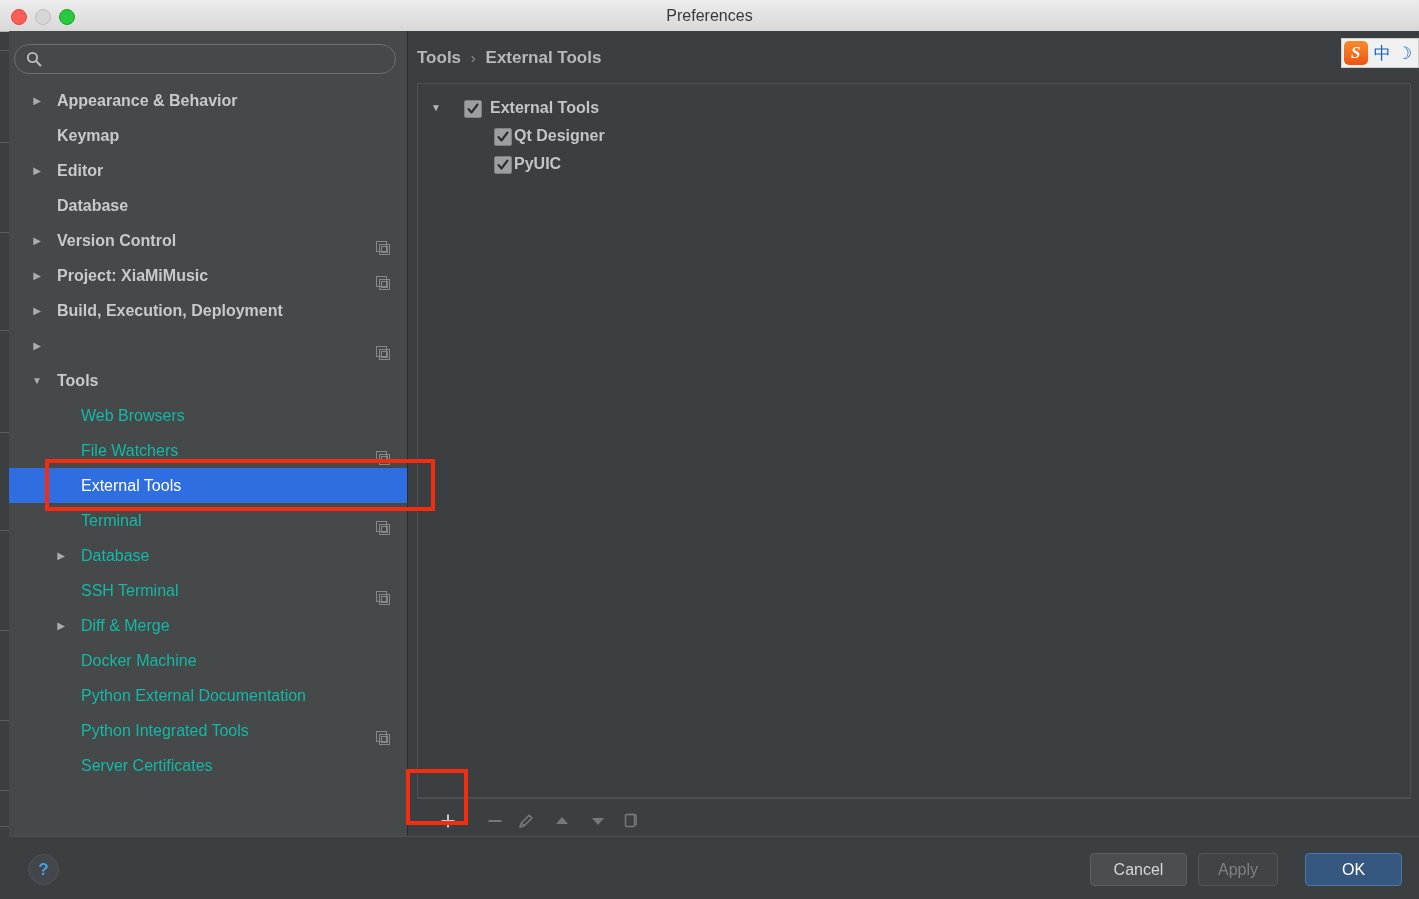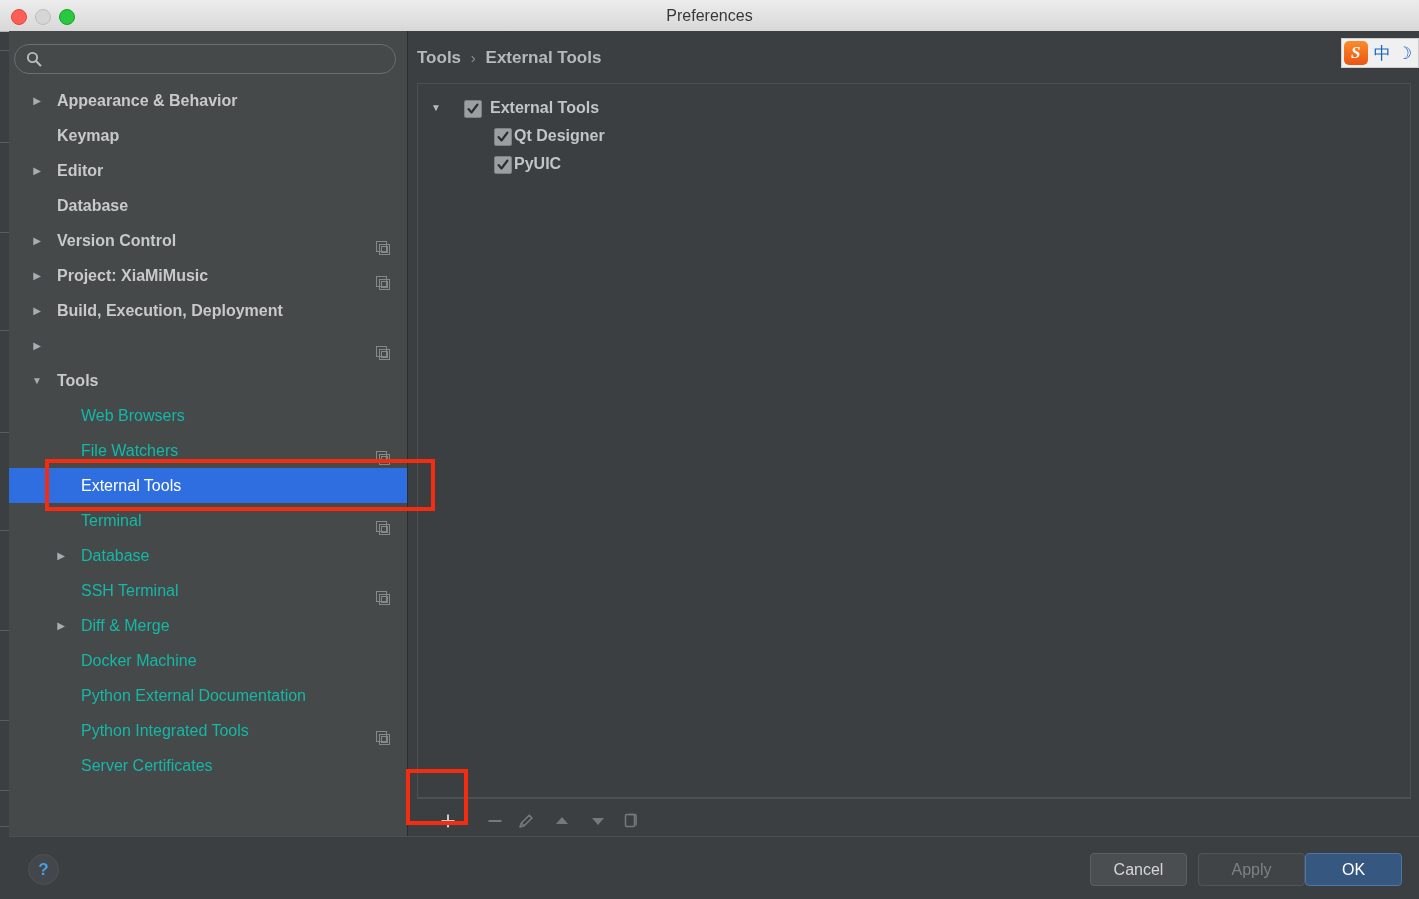--- a/index.html
+++ b/index.html
@@ -140,21 +140,21 @@
     border-radius:50%;background:#43464a;border:1px solid #4e5155;
     display:flex;align-items:center;justify-content:center;
     color:#4a9fe0;font-size:17px;font-weight:bold;
   }
   .btn{
     position:absolute;top:16px;height:33px;box-sizing:border-box;
     border-radius:4px;font-size:16px;
     display:flex;align-items:center;justify-content:center;
   }
   .btn.cancel{left:1081px;width:97px;background:#4b4e50;border:1px solid #5c5f61;color:#d4d6d7;}
-  .btn.apply{left:1189px;width:107px;background:#414446;border:1px solid #525557;color:#7e8183;}
+  .btn.apply{left:1189px;width:80px;background:#414446;border:1px solid #525557;color:#7e8183;}
   .btn.ok{left:1296px;width:97px;background:#365880;border:1px solid #4a76a8;color:#ffffff;}
 
   
   .annot{position:absolute;border:4px solid #f52d10;box-sizing:border-box;pointer-events:none;}
   .annot.a1{left:45px;top:459px;width:390px;height:52px;}
   .annot.a2{left:406px;top:769px;width:62px;height:56px;}
 
   
   .ime{
     position:absolute;right:0;top:38px;height:28px;

